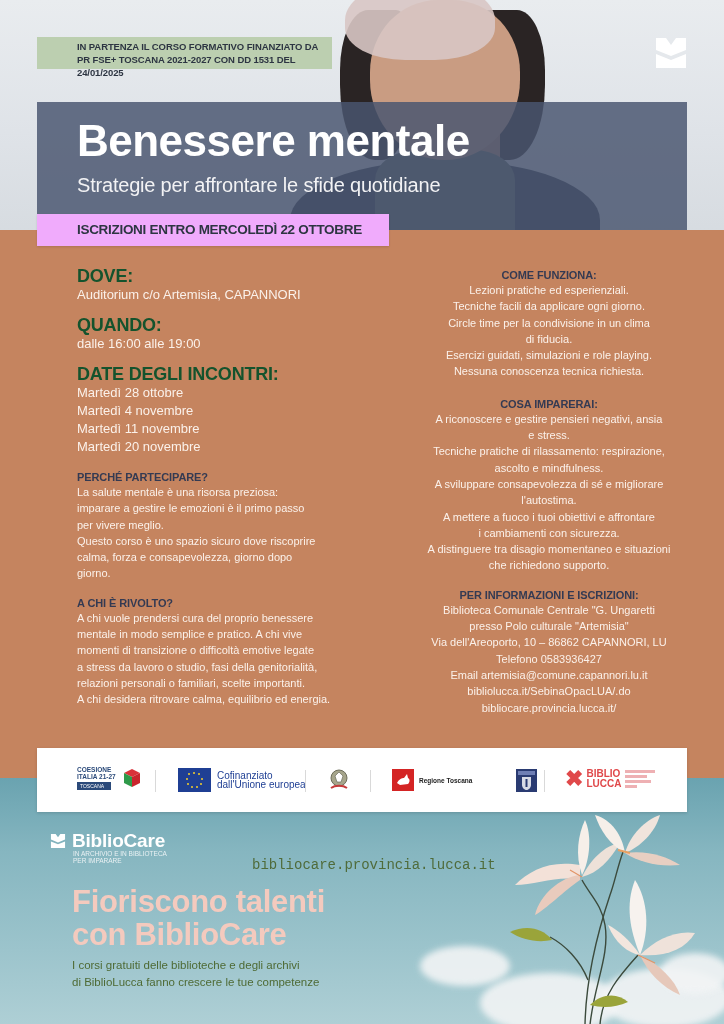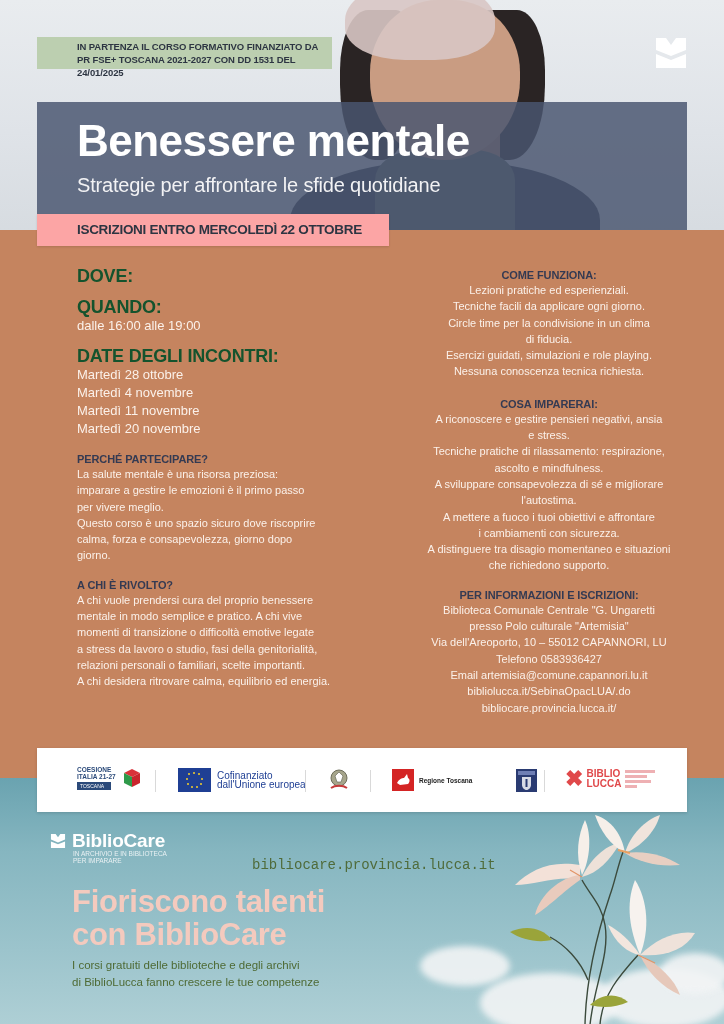--- a/index.html
+++ b/index.html
@@ -49,21 +49,21 @@
     position: absolute; left: 40px; top: 72px;
     font-size: 20px; color: #f2f2f4; letter-spacing: -0.2px;
   }
   
   .orange-band {
     position: absolute; left: 0; top: 230px; width: 724px; height: 548px;
     background: #c5845f;
   }
   .deadline {
     position: absolute; left: 37px; top: 214px; width: 352px; height: 32px;
-    background: #fca5a5;
+    background: #f0abfc;
     padding-left: 40px;
     font-weight: bold; font-size: 13.5px; line-height: 32px; color: #2d3542;
     letter-spacing: -0.3px;
     box-shadow: 0 1px 2px rgba(0,0,0,.12);
   }
   .col-left { position: absolute; left: 77px; top: 266px; width: 285px; }
   .col-right { position: absolute; left: 404px; top: 268px; width: 290px; text-align: center; }
   .h-big {
     font-weight: bold; font-size: 18px; color: #14532d; line-height: 20px;
     letter-spacing: -0.2px;
@@ -161,20 +161,21 @@
   <div class="subtitle">Strategie per affrontare le sfide quotidiane</div>
 </div>
 
 <div class="orange-band"></div>
 
 <div class="deadline">ISCRIZIONI ENTRO MERCOLEDÌ 22 OTTOBRE</div>
 
 <div class="col-left">
   <div class="block">
     <div class="h-big">DOVE:</div>
+    <div class="txt-lg">Auditorium c/o Artemisia, CAPANNORI</div>
   </div>
   <div class="block">
     <div class="h-big">QUANDO:</div>
     <div class="txt-lg">dalle 16:00 alle 19:00</div>
   </div>
   <div class="block" style="margin-bottom:14px">
     <div class="h-big">DATE DEGLI INCONTRI:</div>
     <div class="txt-lg">
       <div>Martedì 28 ottobre</div>
       <div>Martedì 4 novembre</div>
@@ -231,21 +232,21 @@
       <div>i cambiamenti con sicurezza.</div>
       <div>A distinguere tra disagio momentaneo e situazioni</div>
       <div>che richiedono supporto.</div>
     </div>
   </div>
   <div class="block">
     <div class="h-small">PER INFORMAZIONI E ISCRIZIONI:</div>
     <div class="txt">
       <div>Biblioteca Comunale Centrale "G. Ungaretti</div>
       <div>presso Polo culturale "Artemisia"</div>
-      <div>Via dell'Areoporto, 10 – 55012 CAPANNORI, LU</div>
+      <div>Via dell'Areoporto, 10 – 86862 CAPANNORI, LU</div>
       <div>Telefono 0583936427</div>
       <div>Email artemisia@comune.capannori.lu.it</div>
       <div>bibliolucca.it/SebinaOpacLUA/.do</div>
       <div>bibliocare.provincia.lucca.it/</div>
     </div>
   </div>
 </div>
 
 <div class="sky">
   <div class="cloud" style="left:420px;top:168px;width:90px;height:40px;"></div>

